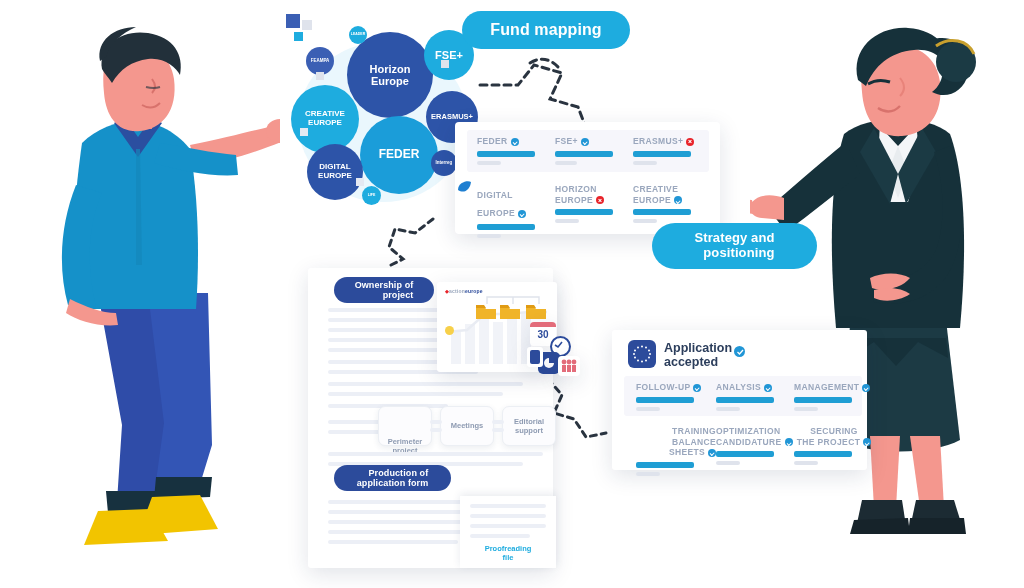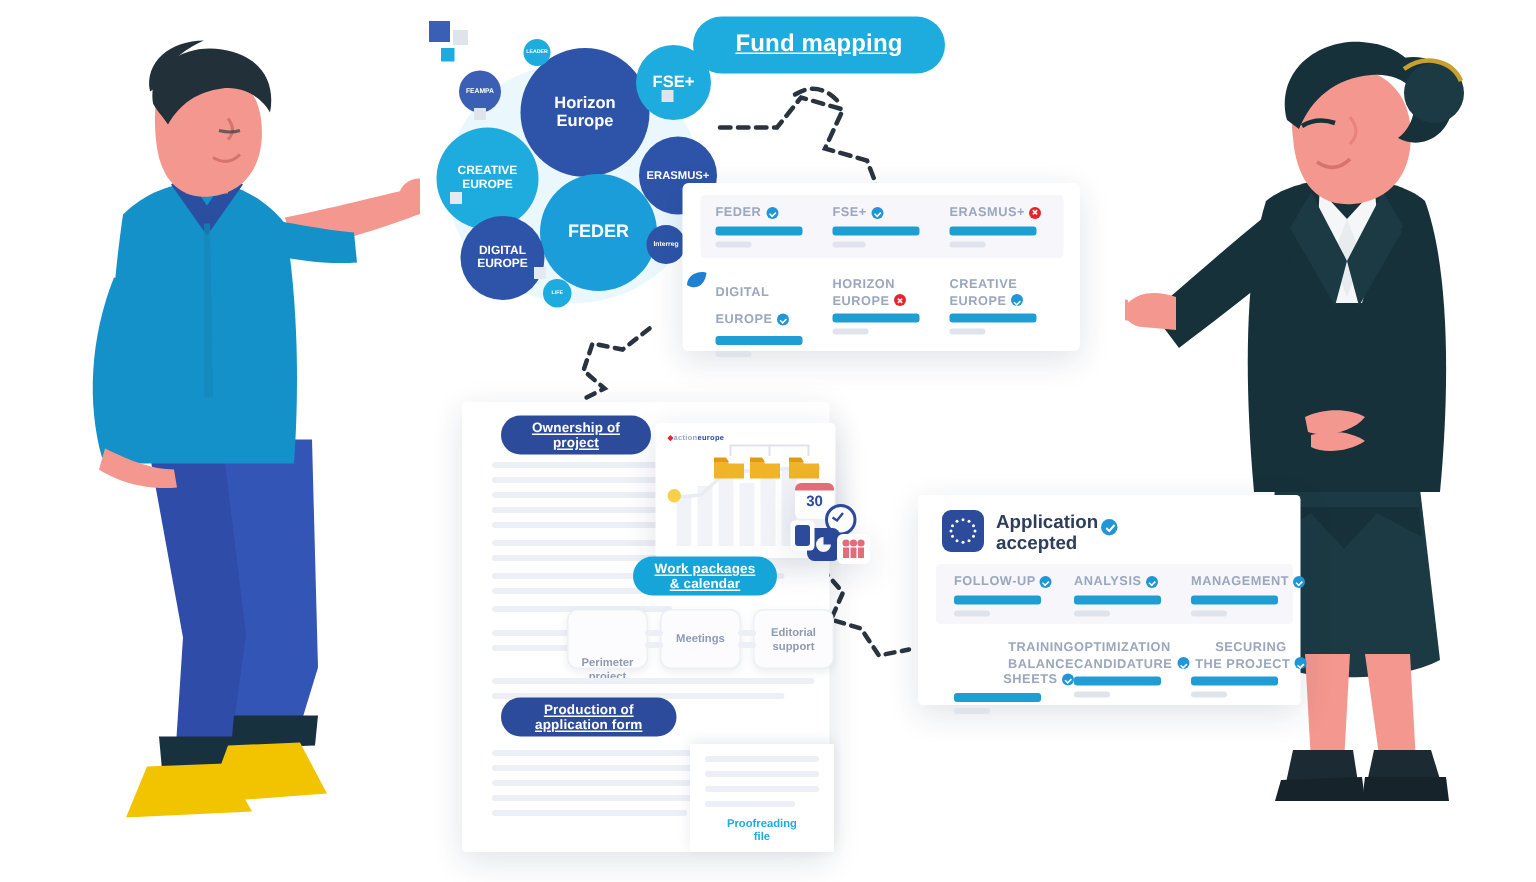--- a/index.html
+++ b/index.html
@@ -4,22 +4,22 @@
 <style>
   html,body{margin:0;padding:0;background:#ffffff;}
   body{width:1024px;height:588px;overflow:hidden;font-family:"Liberation Sans",sans-serif;}
   #stage{position:relative;width:1024px;height:588px;background:#fff;}
 
   .abs{position:absolute;}
 
   
   .pill{
     position:absolute;border-radius:999px;color:#fff;display:flex;align-items:center;
-    justify-content:center;text-align:center;font-weight:700;line-height:1.12;
-    letter-spacing:.1px;box-sizing:border-box;text-decoration:underline;
+    justify-content:center;text-align:right;font-weight:700;line-height:1.12;
+    letter-spacing:.1px;box-sizing:border-box;
   }
   .pill.cyan{background:#1eacdf;}
   .pill.navy{background:#2c4b9b;}
   .pill.cyan2{background:#16a5d8;}
 
   
   .bub{position:absolute;border-radius:50%;display:flex;align-items:center;justify-content:center;
        text-align:center;color:#fff;font-weight:700;line-height:1.1;box-sizing:border-box;}
 
   
@@ -391,30 +391,30 @@
 THE PROJECT</span><span class="chk ok"></span></div>
       <div class="bar-blue" style="width:58px;margin-top:4px;"></div>
       <div class="bar-gray" style="width:24px;margin-top:4px;"></div>
     </div>
   </div>
 
   <div class="pill cyan" style="left:462px;top:11px;width:168px;height:38px;font-size:16px;">
     <span>Fund mapping</span>
   </div>
 
+  <div class="pill cyan" style="left:652px;top:223px;width:165px;height:46px;font-size:13px;white-space:pre-line;">
+    <span style="white-space:pre-line;">Strategy and
+positioning</span>
+  </div>
 
   <div class="pill navy" style="left:334px;top:277px;width:100px;height:26px;font-size:9px;white-space:pre-line;">
     <span style="white-space:pre-line;">Ownership of
 project</span>
   </div>
 
-  <div class="pill cyan2" style="left:422px;top:371px;width:96px;height:26px;font-size:9px;white-space:pre-line;">
-    <span style="white-space:pre-line;">Work packages
-&amp; calendar</span>
-  </div>
 
   <div class="pill navy" style="left:334px;top:465px;width:117px;height:26px;font-size:9px;white-space:pre-line;">
     <span style="white-space:pre-line;">Production of
 application form</span>
   </div>
 
   <div class="abs" style="left:286px;top:14px;width:14px;height:14px;background:#3b5fb4;"></div>
   <div class="abs" style="left:302px;top:20px;width:10px;height:10px;background:#dfe3ec;"></div>
   <div class="abs" style="left:294px;top:32px;width:9px;height:9px;background:#1eacdf;"></div>
   <div class="abs" style="left:316px;top:72px;width:8px;height:8px;background:#dfe3ec;"></div>

